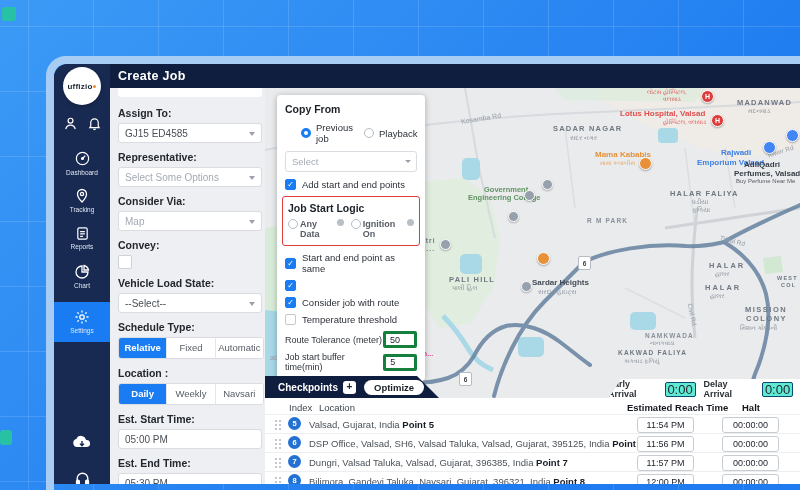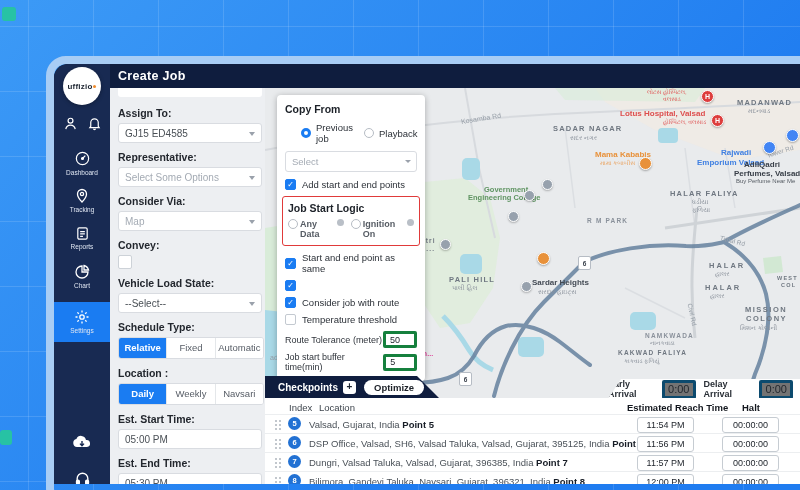--- a/index.html
+++ b/index.html
@@ -92,22 +92,22 @@
     clip-path:polygon(0 0,152px 0,174px 100%,0 100%);display:flex;align-items:center;z-index:21;color:#fff;}
   .cp-bar .t{font-size:10px;font-weight:700;margin-left:13px;}
   .plus{width:13px;height:13px;background:#fff;border-radius:3px;color:#1c2430;font-size:10px;font-weight:700;
     display:flex;align-items:center;justify-content:center;margin-left:5px;cursor:pointer;line-height:1;}
   .optimize{height:15px;background:#fff;border-radius:8px;color:#1c2128;font-size:9.5px;font-weight:700;
     display:flex;align-items:center;padding:0 10px;margin-left:8px;cursor:pointer;}
   .arr-bar{position:absolute;right:0;top:291px;width:192px;height:20px;background:#fff;
     clip-path:polygon(13px 0,100% 0,100% 100%,0 100%);display:flex;align-items:center;justify-content:flex-end;
     gap:4px;padding-right:7px;box-sizing:border-box;z-index:21;}
   .arr-bar .al{font-size:9px;color:#2a2f36;font-weight:600;}
-  .arr-in{width:29px;height:13px;border:3px solid #0c4a6e;border-radius:2px;font-size:11px;color:#22272e;
-    display:flex;align-items:center;justify-content:center;background:#737373;}
+  .arr-in{width:29px;height:13px;border:1px solid #0c4a6e;border-radius:2px;font-size:13px;color:#22272e;
+    display:flex;align-items:center;justify-content:center;background:#5eead4;}
   
   .table{position:absolute;left:265px;top:398px;width:535px;height:86px;background:#fff;z-index:9;overflow:hidden;}
   .thead{position:relative;height:16px;font-size:9.5px;color:#3f464e;}
   .thead span{position:absolute;top:4px;}
   .thead .h-index{left:24px;} .thead .h-loc{left:54px;}
   .thead .h-ert{left:362px;font-weight:700;color:#14181f;} .thead .h-halt{left:477px;font-weight:700;color:#14181f;}
   .trow{position:relative;height:18px;border-top:1px solid #eceef0;display:flex;align-items:center;}
   .drag{position:absolute;left:10px;top:5px;width:2px;height:2px;background:#aeb5bd;border-radius:50%;cursor:grab;
     box-shadow:4px 0 0 #aeb5bd,0 4px 0 #aeb5bd,4px 4px 0 #aeb5bd,0 8px 0 #aeb5bd,4px 8px 0 #aeb5bd;}
   .idx{position:absolute;left:23px;top:2px;width:13px;height:13px;border-radius:50%;background:#2271d3;color:#fff;

